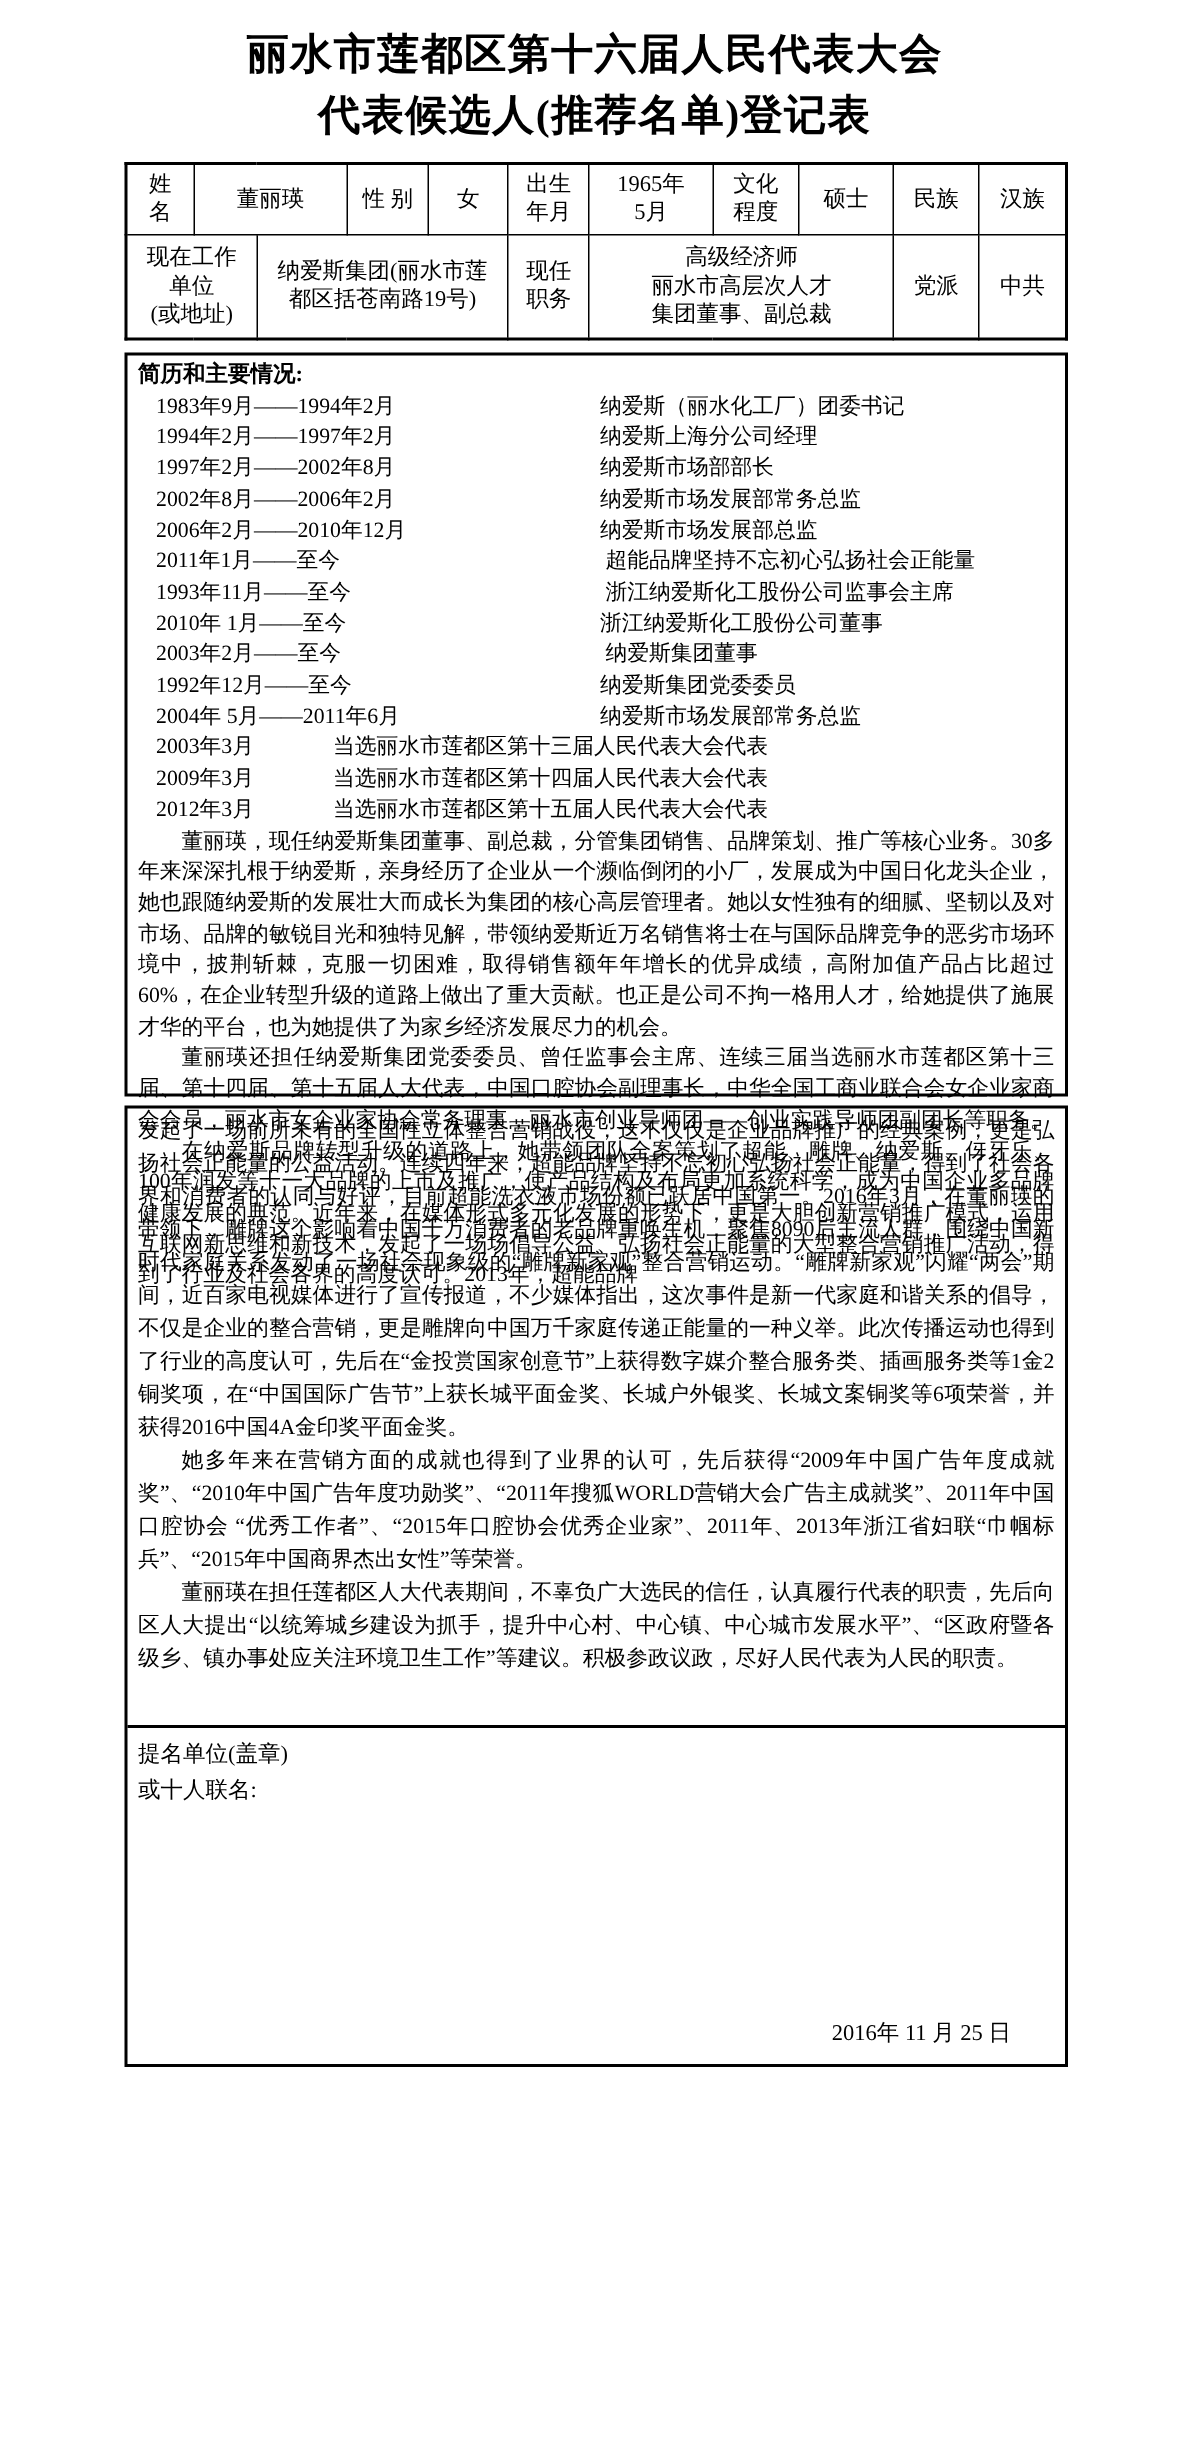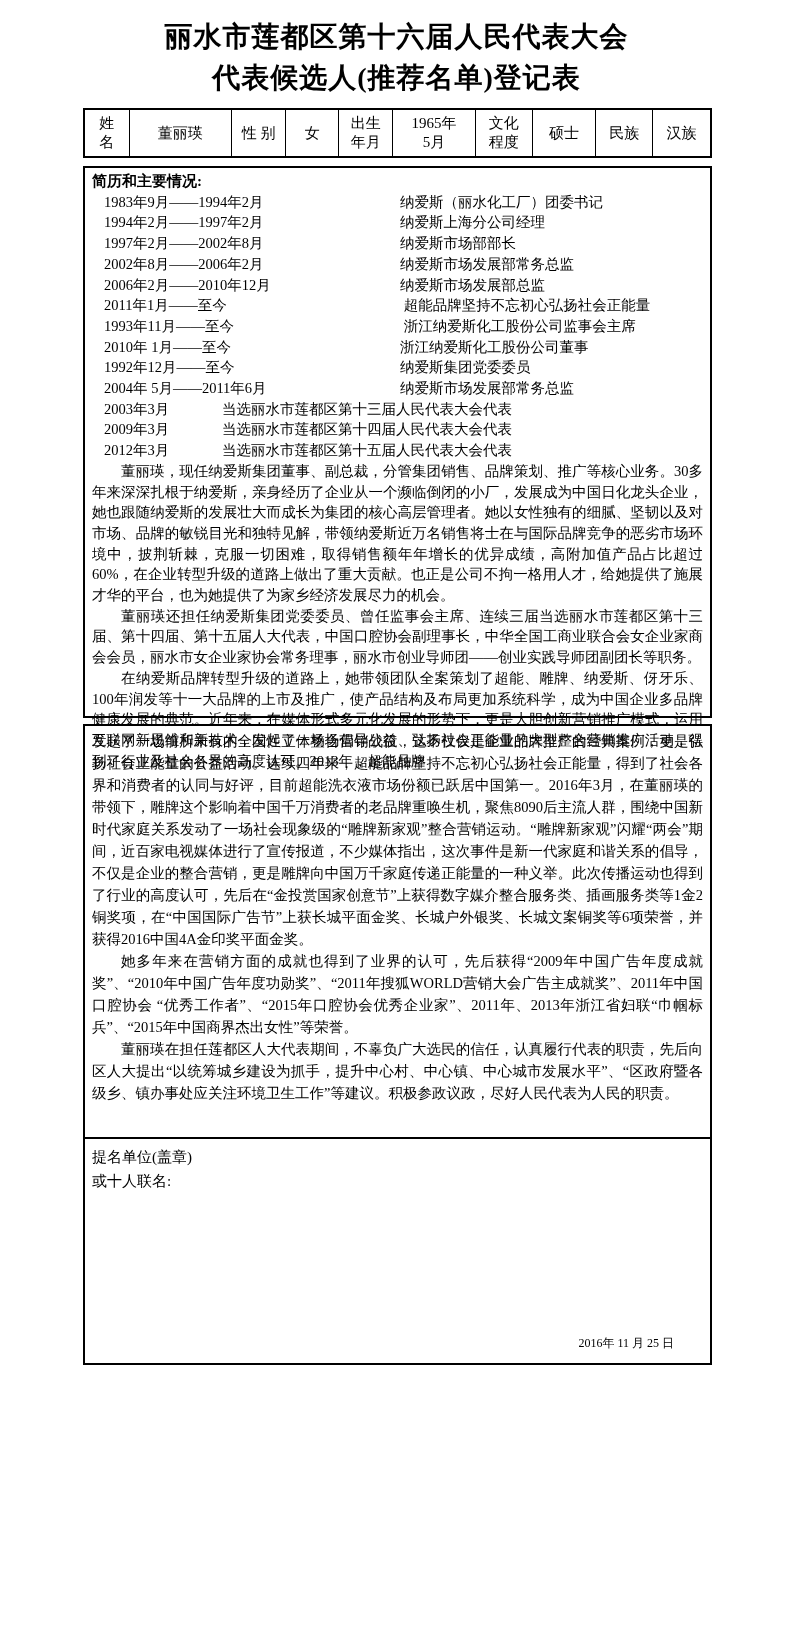--- a/index.html
+++ b/index.html
@@ -25,21 +25,21 @@
     border:1px solid #000;text-align:center;vertical-align:middle;
     padding:1px 2px;white-space:pre-line;line-height:19px;
   }
   table.info{border:2px solid #000;}
   tr.r1 td{height:44px;}
   tr.r2 td{height:66px;}
 
   
   .box2{
     margin-top:8px;border:2px solid #000;box-sizing:border-box;
-    height:552px;padding:3px 7px 0 7px;
+    height:496px;padding:3px 7px 0 7px;
     font-size:14.5px;line-height:20.7px;
   }
   .sec-head{font-weight:bold;font-size:15px;}
   .r-line{display:flex;white-space:pre;margin-left:12px;}
   .r-period{flex:0 0 296px;}
   .r-line.b .r-period{flex:0 0 118px;}
   .paras p{margin:0;text-indent:2em;text-align:justify;}
   .paras p.noindent{text-indent:0;}
 
   
@@ -47,21 +47,21 @@
     margin-top:6px;border:2px solid #000;box-sizing:border-box;
   }
   .cont-cell{
     height:413px;box-sizing:border-box;border-bottom:2px solid #000;
     padding:4px 7px 0 7px;font-size:14.5px;line-height:22px;
   }
   .nom-cell{
     height:224px;box-sizing:border-box;position:relative;
     padding:6px 7px 0 7px;font-size:15px;line-height:24px;
   }
-  .nom-date{position:absolute;bottom:8px;right:36px;font-size:12px;}
+  .nom-date{position:absolute;bottom:8px;right:36px;font-size:15px;}
 </style>
 </head>
 <body>
 
 <div class="page">
 
   <div class="titles">
     <div class="doc-title">丽水市莲都区第十六届人民代表大会</div>
     <div class="doc-title">代表候选人(推荐名单)登记表</div>
   </div>
@@ -92,34 +92,49 @@
         <td>出生
 年月</td>
         <td>1965年
 5月</td>
         <td>文化
 程度</td>
         <td>硕士</td>
         <td>民族</td>
         <td>汉族</td>
       </tr>
+      <tr class="r2">
+        <td colspan="2">现在工作
+单位
+(或地址)</td>
+        <td colspan="3">纳爱斯集团(丽水市莲
+都区括苍南路19号)</td>
+        <td>现任
+职务</td>
+        <td colspan="3">高级经济师
+丽水市高层次人才
+集团董事、副总裁</td>
+        <td>党派</td>
+        <td>中共</td>
+      </tr>
     </tbody>
       </table>
 
     <div class="box2">
       <div class="sec-head">简历和主要情况:</div>
       <div id="resume-entries">
           <div class="r-line a"><span class="r-period">1983年9月——1994年2月</span><span class="r-role">纳爱斯（丽水化工厂）团委书记</span></div>
           <div class="r-line a"><span class="r-period">1994年2月——1997年2月</span><span class="r-role">纳爱斯上海分公司经理</span></div>
           <div class="r-line a"><span class="r-period">1997年2月——2002年8月</span><span class="r-role">纳爱斯市场部部长</span></div>
           <div class="r-line a"><span class="r-period">2002年8月——2006年2月</span><span class="r-role">纳爱斯市场发展部常务总监</span></div>
           <div class="r-line a"><span class="r-period">2006年2月——2010年12月</span><span class="r-role">纳爱斯市场发展部总监</span></div>
           <div class="r-line a"><span class="r-period">2011年1月——至今</span><span class="r-role"> 超能品牌坚持不忘初心弘扬社会正能量</span></div>
           <div class="r-line a"><span class="r-period">1993年11月——至今</span><span class="r-role"> 浙江纳爱斯化工股份公司监事会主席</span></div>
           <div class="r-line a"><span class="r-period">2010年 1月——至今</span><span class="r-role">浙江纳爱斯化工股份公司董事</span></div>
+          <div class="r-line a"><span class="r-period">2003年2月——至今</span><span class="r-role"> 纳爱斯集团董事</span></div>
           <div class="r-line a"><span class="r-period">1992年12月——至今</span><span class="r-role">纳爱斯集团党委委员</span></div>
           <div class="r-line a"><span class="r-period">2004年 5月——2011年6月</span><span class="r-role">纳爱斯市场发展部常务总监</span></div>
           <div class="r-line b"><span class="r-period">2003年3月</span><span class="r-role">当选丽水市莲都区第十三届人民代表大会代表</span></div>
           <div class="r-line b"><span class="r-period">2009年3月</span><span class="r-role">当选丽水市莲都区第十四届人民代表大会代表</span></div>
           <div class="r-line b"><span class="r-period">2012年3月</span><span class="r-role">当选丽水市莲都区第十五届人民代表大会代表</span></div>
         </div>
       <div class="paras" id="resume-paras">
           <p>董丽瑛，现任纳爱斯集团董事、副总裁，分管集团销售、品牌策划、推广等核心业务。30多年来深深扎根于纳爱斯，亲身经历了企业从一个濒临倒闭的小厂，发展成为中国日化龙头企业，她也跟随纳爱斯的发展壮大而成长为集团的核心高层管理者。她以女性独有的细腻、坚韧以及对市场、品牌的敏锐目光和独特见解，带领纳爱斯近万名销售将士在与国际品牌竞争的恶劣市场环境中，披荆斩棘，克服一切困难，取得销售额年年增长的优异成绩，高附加值产品占比超过60%，在企业转型升级的道路上做出了重大贡献。也正是公司不拘一格用人才，给她提供了施展才华的平台，也为她提供了为家乡经济发展尽力的机会。</p>
           <p>董丽瑛还担任纳爱斯集团党委委员、曾任监事会主席、连续三届当选丽水市莲都区第十三届、第十四届、第十五届人大代表，中国口腔协会副理事长，中华全国工商业联合会女企业家商会会员，丽水市女企业家协会常务理事，丽水市创业导师团——创业实践导师团副团长等职务。</p>
           <p>在纳爱斯品牌转型升级的道路上，她带领团队全案策划了超能、雕牌、纳爱斯、伢牙乐、100年润发等十一大品牌的上市及推广，使产品结构及布局更加系统科学，成为中国企业多品牌健康发展的典范。近年来，在媒体形式多元化发展的形势下，更是大胆创新营销推广模式，运用互联网新思维和新技术，发起了一场场倡导公益、弘扬社会正能量的大型整合营销推广活动，得到了行业及社会各界的高度认可。2013年，超能品牌</p>

